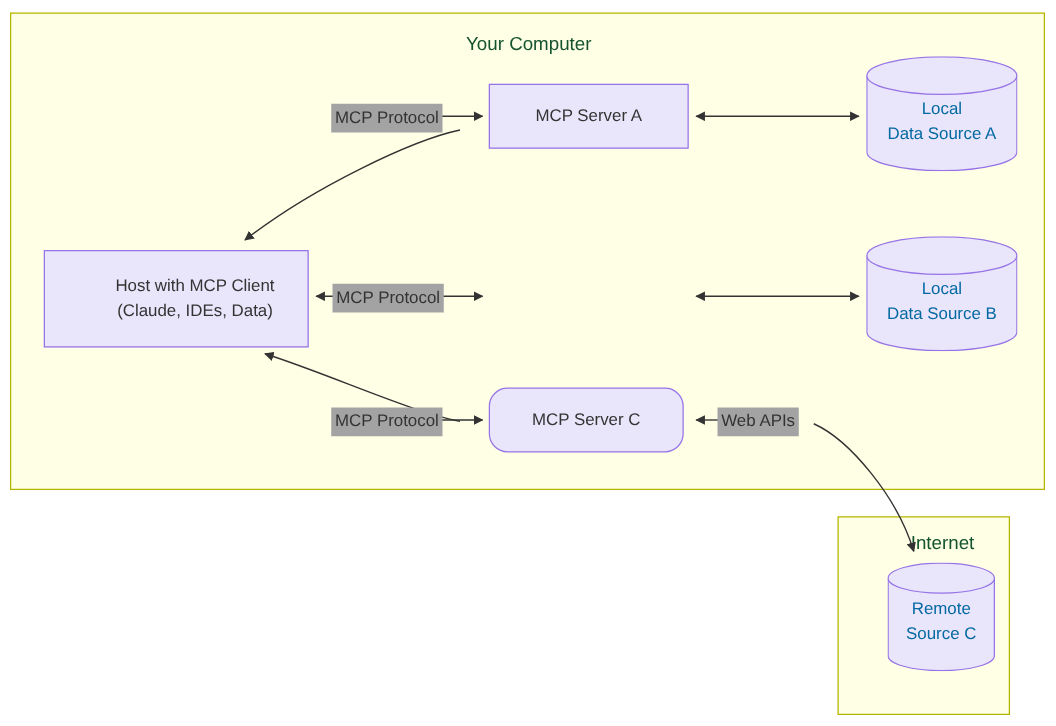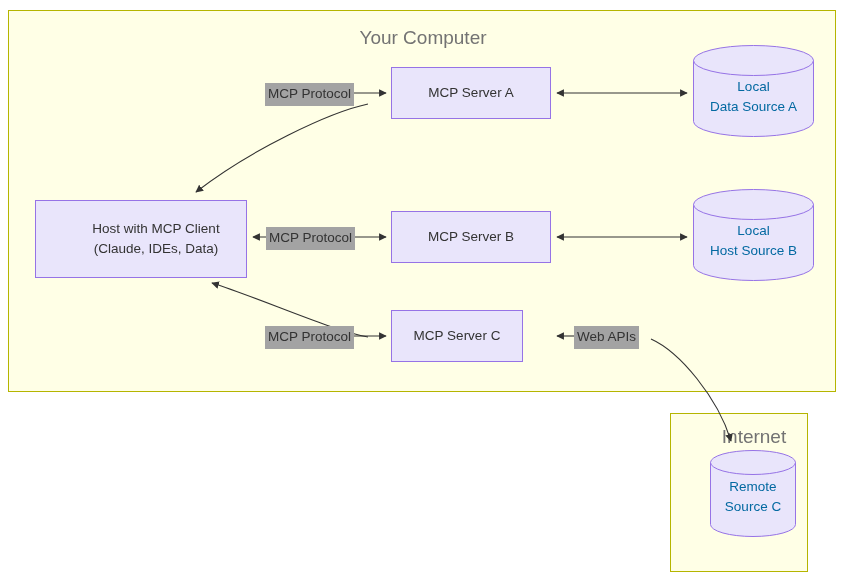--- a/index.html
+++ b/index.html
@@ -32,22 +32,22 @@
     position: absolute;
     background: #ffffe6;
     border: 1px solid #b5b500;
     box-sizing: border-box;
   }
   #zone-computer { left: 8px;   top: 10px;  width: 828px; height: 382px; }
   #zone-internet { left: 670px; top: 413px; width: 138px; height: 159px; }
 
   .zone-title {
     position: absolute;
-    font-size: 19px;
-    color: #737373;
+    font-size: 15px;
+    color: #14532d;
     white-space: nowrap;
     line-height: 1;
   }
   #title-computer { left: 0; top: 17px; width: 828px; text-align: center; }
   #title-internet { left: 0; top: 13px; width: 166px; text-align: center; }
 
   
   .node-box {
     position: absolute;
     background: #e9e5fb;
@@ -57,21 +57,21 @@
     align-items: center;
     justify-content: center;
     text-align: center;
     font-size: 13.5px;
     color: #333333;
     line-height: 1.45;
   }
   #box-host     { left: 35px;  top: 200px; width: 212px; height: 78px; padding-left: 30px; }
   #box-server-a { left: 391px; top: 67px;  width: 160px; height: 52px; }
   #box-server-b { left: 391px; top: 211px; width: 160px; height: 52px; }
-  #box-server-c { left: 391px; top: 310px; width: 132px; height: 52px; }
+  #box-server-c { left: 391px; top: 310px; width: 156px; height: 52px; border-radius: 15px; }
 
   
   .cyl {
     position: absolute;
   }
   .cyl svg { display: block; }
   .cyl-label {
     position: absolute;
     left: 0;
     width: 100%;
@@ -152,23 +152,20 @@
     <div>
       <span>Host with MCP Client</span><br>
       <span>(Claude, IDEs, Data)</span>
     </div>
   </div>
 
   <div class="node-box" id="box-server-a">
     <span>MCP Server A</span>
   </div>
 
-  <div class="node-box" id="box-server-b">
-    <span>MCP Server B</span>
-  </div>
 
   <div class="node-box" id="box-server-c">
     <span>MCP Server C</span>
   </div>
 
   <div class="cyl" id="cyl-a">
     <svg width="121" height="92" viewBox="0 0 121 92">
       <path d="M 0.5 15.5 L 0.5 76.5 A 60 15 0 0 0 120.5 76.5 L 120.5 15.5 Z" fill="#e9e5fb" stroke="#9673e6" stroke-width="1"></path>
       <ellipse cx="60.5" cy="15.5" rx="60" ry="15" fill="#e9e5fb" stroke="#9673e6" stroke-width="1"></ellipse>
     </svg>
@@ -178,21 +175,21 @@
     </div>
   </div>
 
   <div class="cyl" id="cyl-b">
     <svg width="121" height="92" viewBox="0 0 121 92">
       <path d="M 0.5 15.5 L 0.5 76.5 A 60 15 0 0 0 120.5 76.5 L 120.5 15.5 Z" fill="#e9e5fb" stroke="#9673e6" stroke-width="1"></path>
       <ellipse cx="60.5" cy="15.5" rx="60" ry="15" fill="#e9e5fb" stroke="#9673e6" stroke-width="1"></ellipse>
     </svg>
     <div class="cyl-label">
       <span>Local</span><br>
-      <span>Host Source B</span>
+      <span>Data Source B</span>
     </div>
   </div>
 
   <div class="cyl" id="cyl-c">
     <svg width="86" height="87" viewBox="0 0 86 87">
       <path d="M 0.5 12.5 L 0.5 74.5 A 42.5 12 0 0 0 85.5 74.5 L 85.5 12.5 Z" fill="#e9e5fb" stroke="#9673e6" stroke-width="1"></path>
       <ellipse cx="43" cy="12.5" rx="42.5" ry="12" fill="#e9e5fb" stroke="#9673e6" stroke-width="1"></ellipse>
     </svg>
     <div class="cyl-label">
       <span>Remote</span><br>

